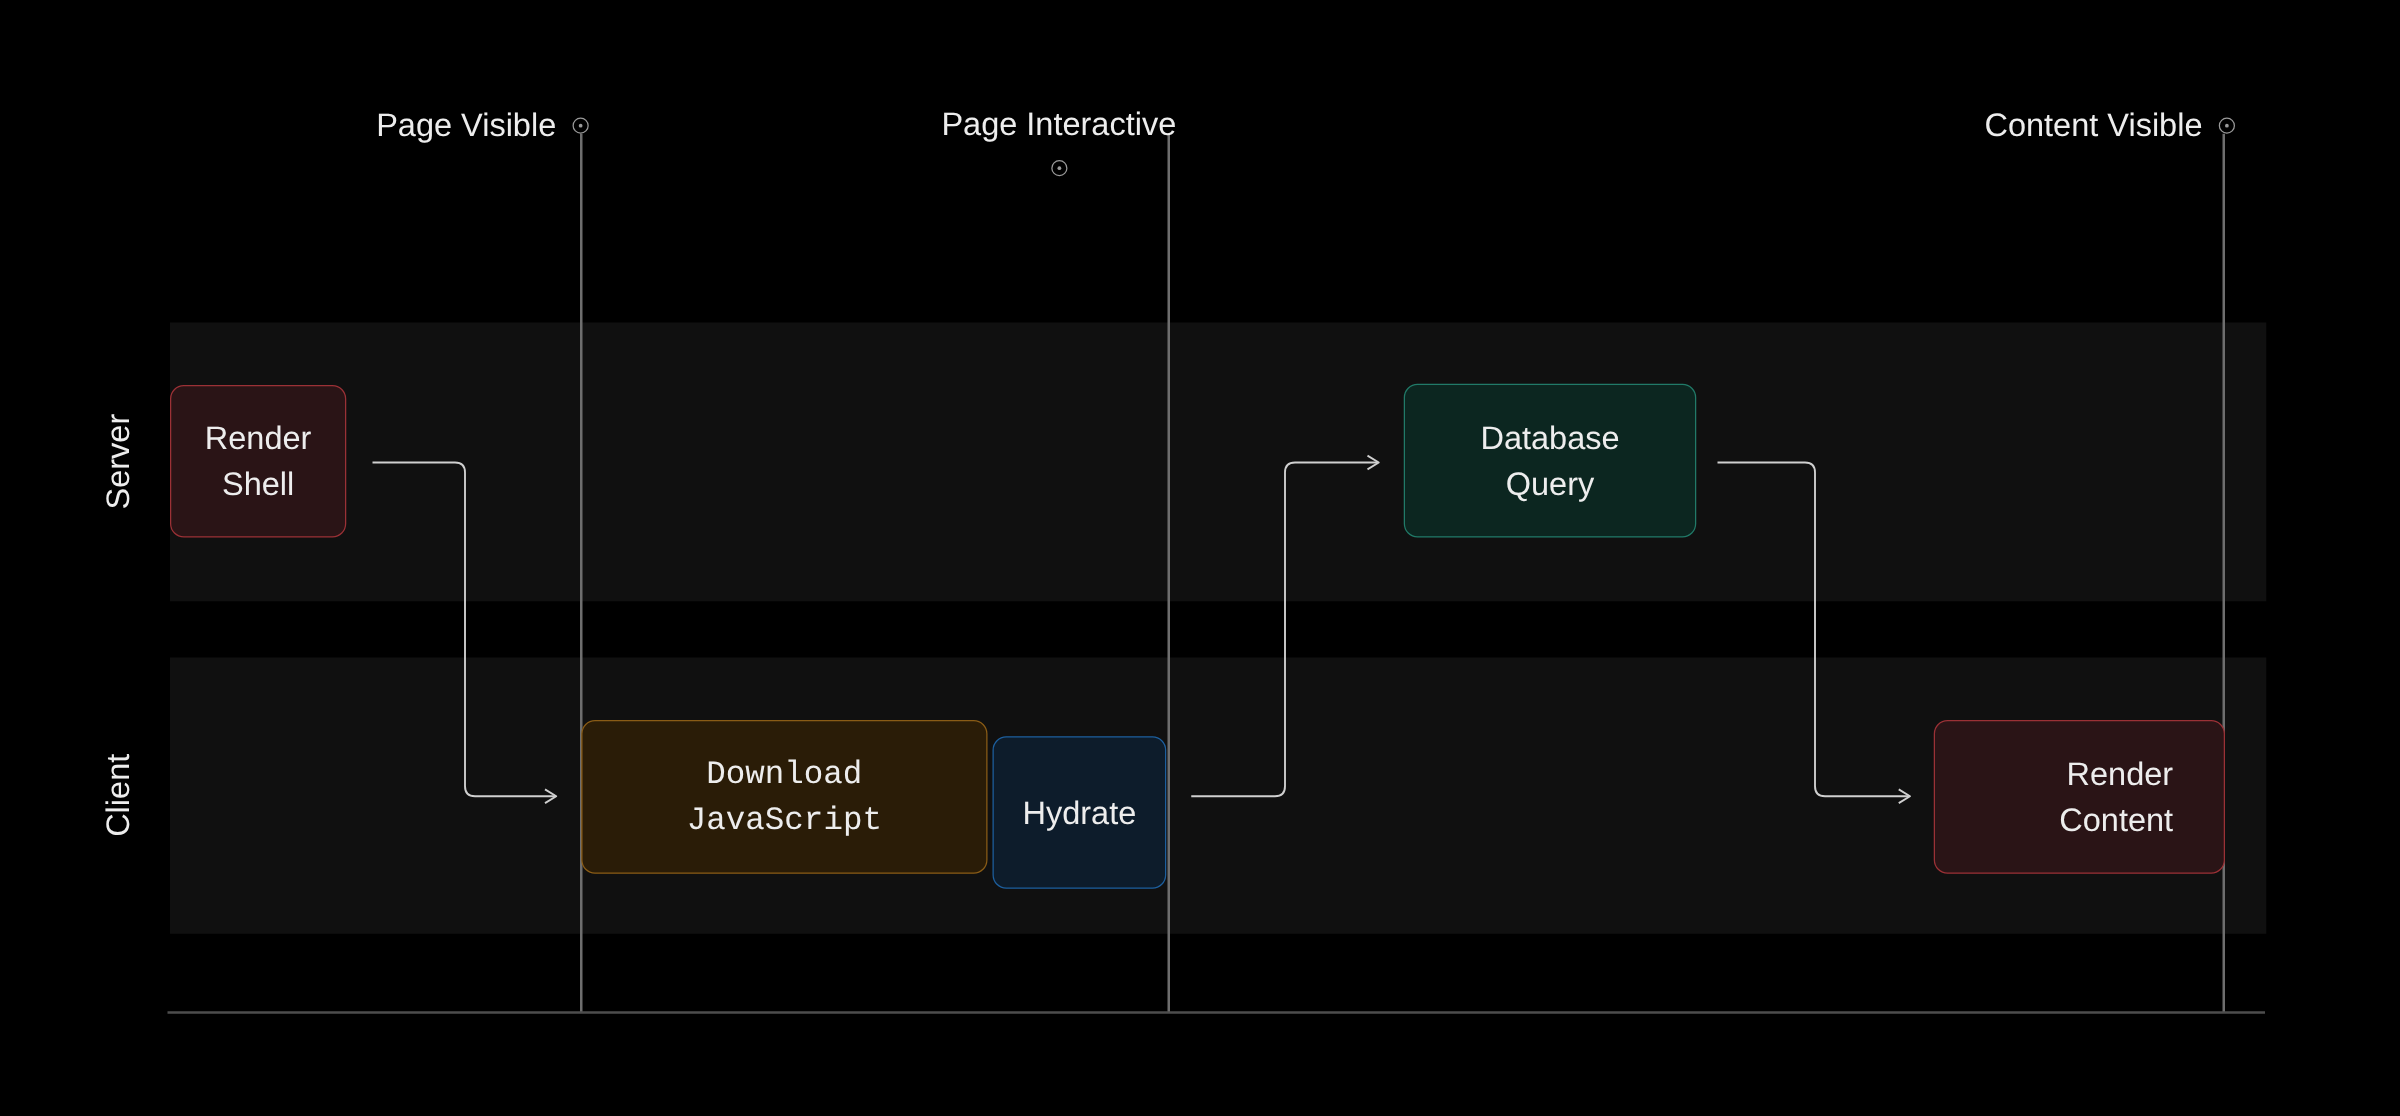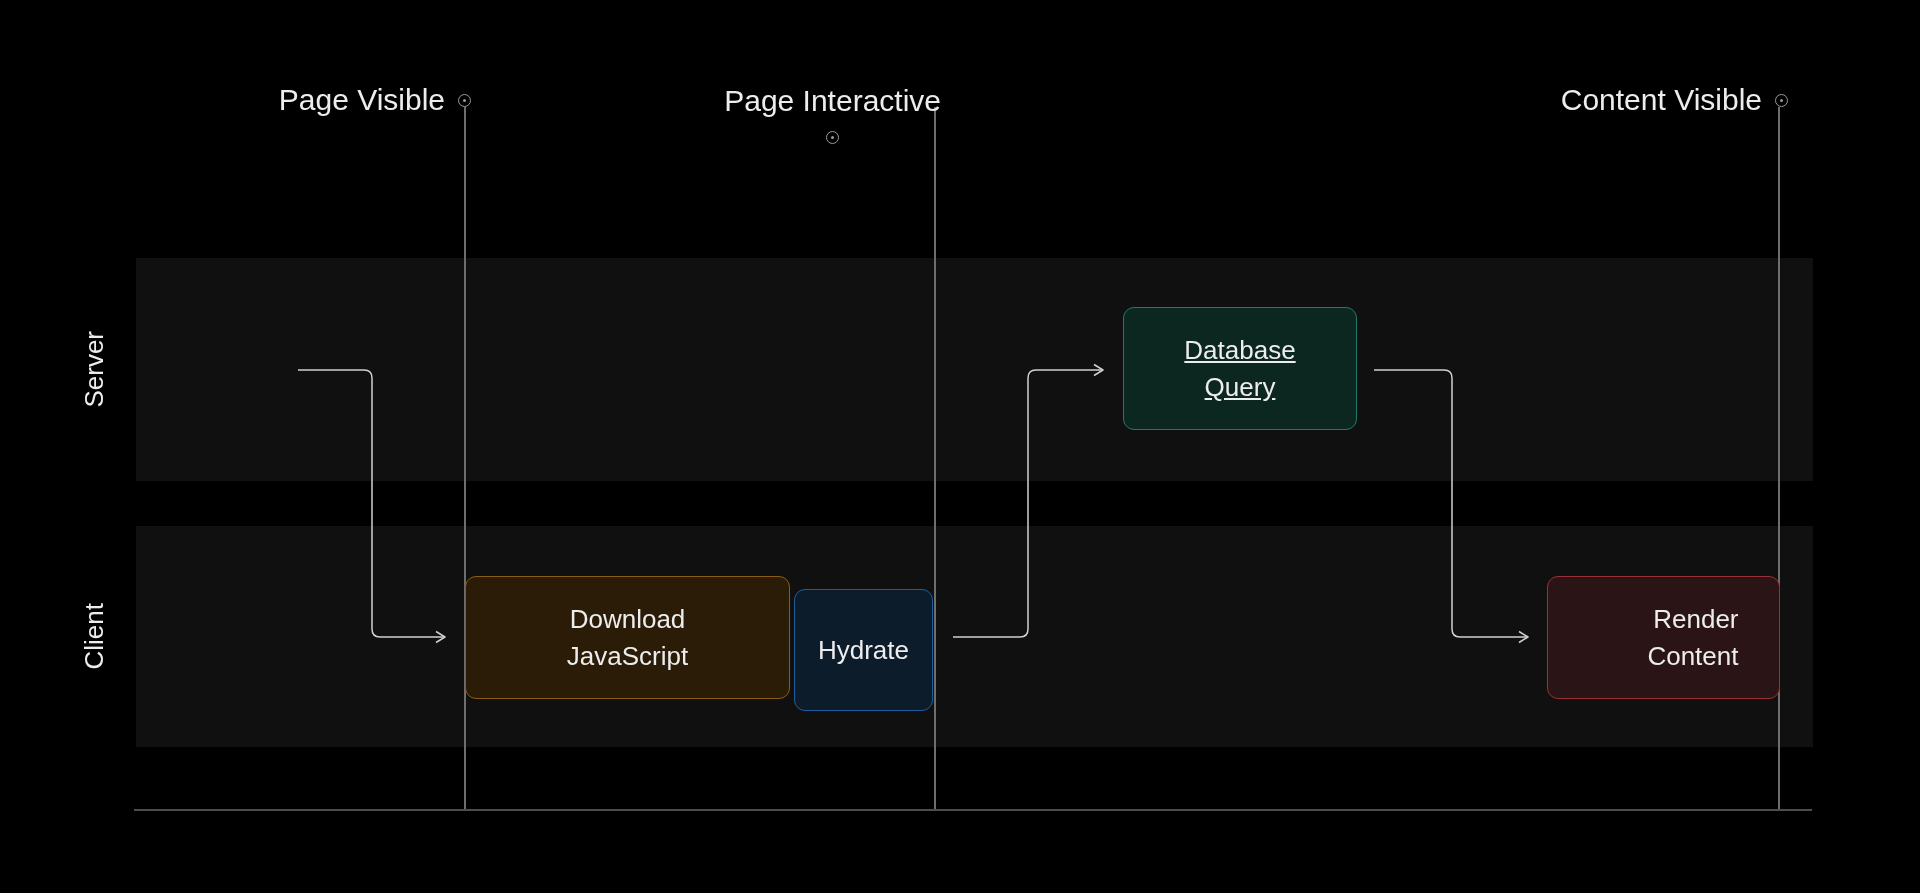--- a/index.html
+++ b/index.html
@@ -69,21 +69,21 @@
     height: 32px;
     display: flex;
     align-items: center;
     gap: 13px;
     z-index: 5;
   }
   .milestone-0 { right: 1449px; }
   .milestone-1 { right: 979px; flex-direction: column; }
   .milestone-2 { right: 132px; }
   .ms-label {
-    font-size: 30px;
+    font-size: 26px;
     color: var(--text, #ededed);
     white-space: nowrap;
   }
   .ms-circle {
     width: 11px; height: 11px;
     border: 1.5px solid var(--marker, #9a9a9a);
     border-radius: 50%;
     display: flex;
     align-items: center;
     justify-content: center;
@@ -126,21 +126,21 @@
     font-size: 26px;
     line-height: 37px;
     color: var(--text, #ededed);
   }
   .node-render-shell       { left: 136px;  top: 308px; width: 141px; height: 122px; }
   .node-download-javascript{ left: 465px;  top: 576px; width: 325px; height: 123px; }
   .node-hydrate            { left: 794px;  top: 576px; width: 139px; height: 122px; margin-top: 13px; }
   .node-database-query     { left: 1123px; top: 307px; width: 234px; height: 123px; }
   .node-render-content     { left: 1547px; top: 576px; width: 233px; height: 123px; text-align: right; }
   .node-download-javascript span { max-width: 190px; }
-  .node-database-query span      { max-width: 150px; text-decoration: underline; }
+  .node-database-query span      { max-width: 150px; }
   .node-render-content span      { max-width: 150px; }
 
   
   .axis {
     position: absolute;
     left: 134px;
     top: 809px;
     width: 1678px;
     height: 2px;
     background: var(--axis, #4d4d4d);
@@ -187,21 +187,24 @@
 
   <svg class="connectors" width="1920" height="893" viewBox="0 0 1920 893">
     <path d="M298,370 H364 Q372,370 372,378 V629 Q372,637 380,637 H444"></path>
     <path d="M436,631.5 L445,637 L436,642.5"></path>
     <path d="M953,637 H1020 Q1028,637 1028,629 V378 Q1028,370 1036,370 H1102"></path>
     <path d="M1094,364.5 L1103,370 L1094,375.5"></path>
     <path d="M1374,370 H1444 Q1452,370 1452,378 V629 Q1452,637 1460,637 H1527"></path>
     <path d="M1519,631.5 L1528,637 L1519,642.5"></path>
   </svg>
 
-  <div class="node node-download-javascript" style="background: rgb(42, 28, 7); border-color: rgb(138, 92, 22);">
+  <div class="node node-render-shell" style="background: rgb(42, 20, 22); border-color: rgb(155, 49, 54);">
+    <span>Render Shell</span>
+  </div>
+  <div class="node node-download-javascript" style="background: rgb(42, 28, 7); border-color: rgb(138, 92, 22); font-family: Liberation Mono, monospace;">
     <span>Download JavaScript</span>
   </div>
   <div class="node node-hydrate" style="background: rgb(13, 28, 43); border-color: rgb(29, 95, 158);">
     <span>Hydrate</span>
   </div>
   <div class="node node-database-query" style="background: rgb(12, 38, 32); border-color: rgb(33, 122, 104);">
     <span>Database Query</span>
   </div>
   <div class="node node-render-content" style="background: rgb(42, 20, 22); border-color: rgb(155, 49, 54);">
     <span>Render Content</span>

